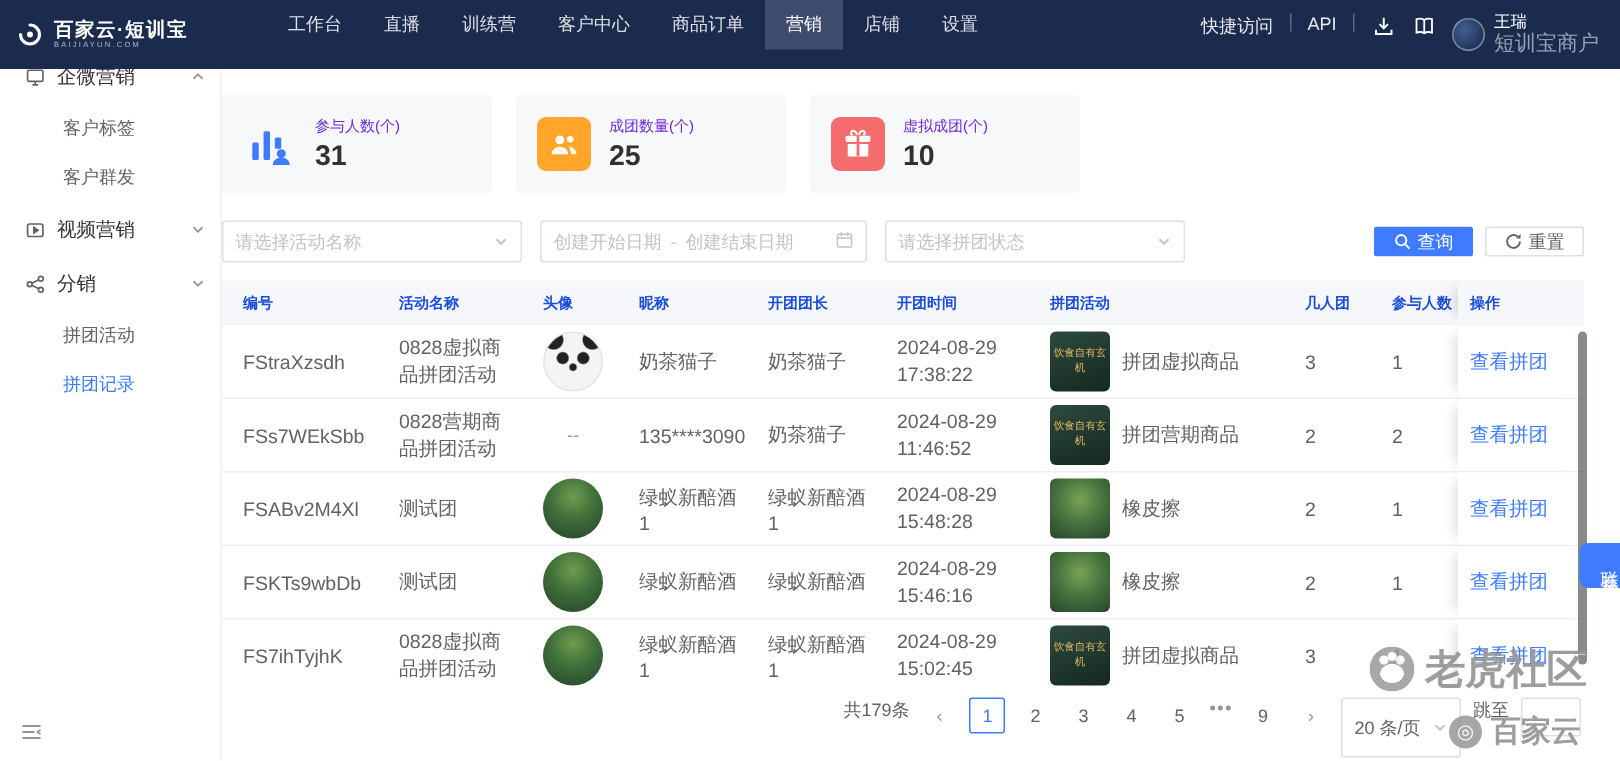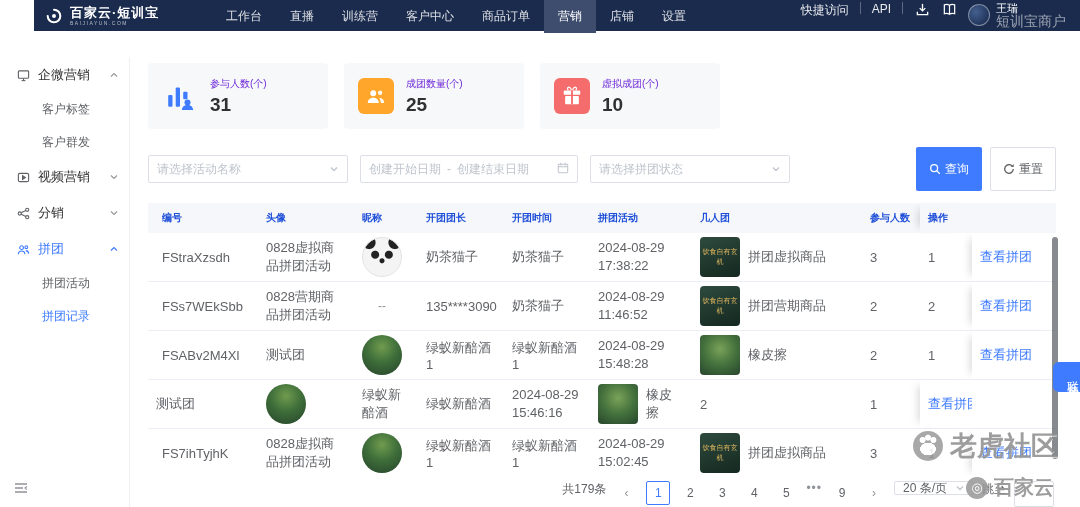--- a/index.html
+++ b/index.html
@@ -1,39 +1,39 @@
 <!DOCTYPE html>
 <html style="--accent: #3e7bff; --navbar-bg: #1a2b4d; --stat-blue: #3e7bff; --stat-orange: #ffa62b; --stat-red: #f56c6c;"><head>
 <meta charset="utf-8">
 <style>
   * { margin:0; padding:0; box-sizing:border-box; }
   html,body { width:1080px; height:507px; overflow:hidden; }
   body { font-family:"Liberation Sans","DejaVu Sans",sans-serif; background:#fff; position:relative; color:#303133; }
 
   
-  .navbar { position:absolute; top:0; left:0; right:0; height:31px; background:var(--navbar-bg,#1a2b4d); display:flex; align-items:center; padding:0 14px 0 10px; z-index:30;margin-left:34px; }
+  .navbar { position:absolute; top:0; left:0; right:0; height:46px; background:var(--navbar-bg,#1a2b4d); display:flex; align-items:center; padding:0 14px 0 10px; z-index:30; }
   .brand { display:flex; align-items:center; gap:6px; width:168px; flex:none; }
   .brand-mark { width:20px; height:20px; display:flex; align-items:center; justify-content:center; }
   .brand-text { display:flex; flex-direction:column; line-height:1; }
   .brand-title { color:#fff; font-size:13px; font-weight:bold; letter-spacing:1px; }
   .brand-sub { color:rgba(255,255,255,.65); font-size:5px; letter-spacing:1.5px; margin-top:2px; }
   .topnav { display:flex; height:100%; }
   .topnav-item { color:rgba(255,255,255,.85); font-size:12px; padding:0 14px; height:33px; line-height:33px; cursor:pointer; white-space:nowrap; }
   .topnav-item.active { background:#3e4d6d; color:#fff; }
   .nav-right { margin-left:auto; display:flex; align-items:flex-start; gap:11px; color:rgba(255,255,255,.9); font-size:12px; }
   .vdiv { width:1px; height:12px; background:rgba(255,255,255,.3); }
   .nav-icon { width:16px; height:16px; display:flex; align-items:center; justify-content:center; }
   .user-block { display:flex; align-items:center; gap:6px; }
   .user-avatar { width:22px; height:22px; border-radius:50%; background:radial-gradient(circle at 35% 35%, #44608f 0%, #22365c 70%); border:1px solid rgba(255,255,255,.4); }
   .user-meta { display:flex; flex-direction:column; line-height:1.1; }
   .user-name { font-size:11px; color:#fff; }
   .user-role { font-size:14px; color:rgba(255,255,255,.55); }
 
   
-  .sidebar { position:absolute; top:33px; left:0; bottom:0; width:130px; background:#fff; border-right:1px solid #f0f0f0; z-index:20;margin-top:24px; }
+  .sidebar { position:absolute; top:33px; left:0; bottom:0; width:148px; background:#fff; border-right:1px solid #f0f0f0; z-index:20; }
   .sgroup { height:36px; display:flex; align-items:center; gap:8px; padding:0 10px 0 16px; font-size:13px; color:#333; cursor:pointer; }
   .sgroup .chev { margin-left:auto; }
   .sgroup.active { color:var(--accent,#3e7bff); }
   .schild { height:33px; display:flex; align-items:center; padding-left:42px; font-size:12px; color:#606266; cursor:pointer; }
   .schild.active { color:var(--accent,#3e7bff); }
   .sicon { width:14px; height:14px; display:flex; align-items:center; justify-content:center; }
   .collapse-ic { position:absolute; left:14px; bottom:10px; color:#909399; font-size:13px; cursor:pointer; }
 
   
   .content { position:absolute; top:33px; left:130px; right:0; bottom:0; background:#fff; padding:30px 24px 0 18px; }
@@ -47,21 +47,21 @@
   .stat-label { font-size:10px; color:#6d28d9; }
   .stat-value { font-size:19px; font-weight:bold; color:#303133; }
 
   .filter-row { display:flex; align-items:center; gap:12px; margin-top:18px; }
   .sel, .daterange { height:28px; border:1px solid #dcdfe6; border-radius:2px; background:#fff; display:flex; align-items:center; padding:0 8px; font-size:12px; color:#bfc4cc; cursor:pointer; }
   .sel { width:200px; justify-content:space-between; }
   .daterange { width:218px; gap:6px; }
   .daterange .sep { color:#bfc4cc; }
   .daterange .cal { margin-left:auto; }
   .filter-btns { margin-left:auto; display:flex; gap:8px; }
-  .btn { height:44px; border-radius:2px; font-size:12px; display:flex; align-items:center; gap:4px; padding:0 12px; cursor:pointer; border:1px solid transparent; }
+  .btn { height:20px; border-radius:2px; font-size:12px; display:flex; align-items:center; gap:4px; padding:0 12px; cursor:pointer; border:1px solid transparent; }
   .btn-primary { background:var(--accent,#3e7bff); color:#fff; }
   .btn-plain { background:#fff; color:#606266; border-color:#dcdfe6; }
 
   
   .table-wrap { margin-top:12px; position:relative; width:908px; }
   .thead, .trow { display:grid; grid-template-columns:110px 96px 64px 86px 86px 102px 170px 58px 52px 84px; }
   .thead { background:#f5f7fa; height:30px; }
   .thead > div { font-size:10px; font-weight:bold; color:#1d4ed8; display:flex; align-items:center; padding:0 8px; white-space:nowrap; overflow:hidden; }
   .tbody { height:242px; overflow:hidden; }
   .trow { height:49px; border-bottom:1px solid #ebeef5; }
@@ -87,21 +87,21 @@
   .thumb-book { background:linear-gradient(160deg,#2e4a3e,#142820); color:#e0b85e; font-size:7px; line-height:1.4; padding:2px; }
   .thumb-tree { background:radial-gradient(circle at 50% 35%, #79a258 0%, #44713d 50%, #27452c 100%); }
   .vscroll { position:absolute; right:-2px; top:34px; width:6px; height:222px; border-radius:3px; background:#5f6368; opacity:.75; cursor:grab; }
 
   
   .pager { display:flex; justify-content:flex-end; gap:8px; margin-top:6px; font-size:12px; color:#606266; padding-right:2px; }
   .pg-btn { min-width:24px; height:24px; display:flex; align-items:center; justify-content:center; border-radius:2px; cursor:pointer; color:#606266; background:#fff; }
   .pg-btn.active { border:1px solid var(--accent,#3e7bff); color:var(--accent,#3e7bff); }
   .pg-arrow { font-size:12px; color:#909399; }
   .pg-ellipsis { color:#909399; letter-spacing:1px; }
-  .pg-size { height:14px; border:1px solid #dcdfe6; border-radius:2px; display:flex; align-items:center; gap:8px; padding:0 8px; cursor:pointer; color:#606266; background:#fff; }
+  .pg-size { height:40px; border:1px solid #dcdfe6; border-radius:2px; display:flex; align-items:center; gap:8px; padding:0 8px; cursor:pointer; color:#606266; background:#fff; }
   .pg-jump-input { width:40px; height:26px; border:1px solid #dcdfe6; border-radius:2px; padding:0 6px; font-size:12px; outline:none; }
 
   
   .contact-float { position:absolute; right:0; top:362px; width:27px; background:var(--accent,#3e7bff); color:#fff; border-radius:6px 0 0 6px; padding:9px 0; text-align:center; font-size:12px; line-height:15px; writing-mode:vertical-rl; text-orientation:upright; letter-spacing:3px; cursor:pointer; z-index:40; }
   .wm-tiger { position:absolute; right:22px; top:428px; display:flex; align-items:center; gap:7px; z-index:35; pointer-events:none; }
   .wm-tiger-logo { width:30px; height:30px; border-radius:50%; background:
       radial-gradient(circle at 32% 30%, #fff 2.6px, transparent 3.4px),
       radial-gradient(circle at 50% 22%, #fff 2.6px, transparent 3.4px),
       radial-gradient(circle at 68% 30%, #fff 2.6px, transparent 3.4px),
       radial-gradient(ellipse 8px 6.5px at 50% 60%, #fff 96%, transparent),
@@ -203,34 +203,20 @@
           <circle cx="11" cy="11" r="1.7"></circle>
           <path d="M4.5 6.2l5-2.4M4.5 7.8l5 2.4"></path>
         </svg>
     </span>
     <span>分销</span>
     <span class="chev"><svg width="10" height="10" viewBox="0 0 10 10">
           <path d="M2 3.5l3 3 3-3" stroke="#999" stroke-width="1.2" fill="none"></path>
         </svg></span>
   </div>
 
-  <div class="sgroup active">
-    <span class="sicon">
-      <svg width="13" height="13" viewBox="0 0 14 14" fill="none" stroke="#3e7bff" stroke-width="1.2">
-          <circle cx="5" cy="5" r="2"></circle>
-          <path d="M1.5 12c0-2 1.6-3.4 3.5-3.4S8.5 10 8.5 12"></path>
-          <circle cx="10" cy="4.5" r="1.5"></circle>
-          <path d="M9.5 8.2c1.7.2 3 1.5 3 3.3"></path>
-        </svg>
-    </span>
-    <span>拼团</span>
-    <span class="chev"><svg width="10" height="10" viewBox="0 0 10 10">
-          <path d="M2 6.5l3-3 3 3" stroke="#3e7bff" stroke-width="1.2" fill="none"></path>
-        </svg></span>
-  </div>
   <div class="schild">拼团活动</div>
   <div class="schild active">拼团记录</div>
 
   <span class="collapse-ic">
     <svg width="14" height="12" viewBox="0 0 14 12" fill="none" stroke="#909399" stroke-width="1.3">
         <path d="M1 2h12M1 6h8M1 10h12"></path>
         <path d="M13 4.5L11 6l2 1.5" stroke-width="1.1"></path>
       </svg>
   </span>
 </aside>
@@ -321,20 +307,21 @@
             <path d="M12.5 1.2v3.4H9z" fill="#606266"></path>
           </svg>
         <span>重置</span>
       </button>
     </div>
   </div>
 
   <div class="table-wrap">
     <div class="thead">
       <div class="cell-first">编号</div>
+      <div>活动名称</div>
       <div>头像</div>
       <div>昵称</div>
       <div>开团团长</div>
       <div>开团时间</div>
       <div>拼团活动</div>
       <div>几人团</div>
       <div>参与人数</div>
       <div class="col-action">操作</div>
     </div>
 
@@ -402,20 +389,21 @@
           <span>橡皮擦</span>
         </div>
         <div>2</div>
         <div>1</div>
         <div class="col-action">
             <span class="link">查看拼团</span>
           </div>
       </div>
 
       <div class="trow">
+        <div class="cell-first">FSKTs9wbDb</div>
         <div class="cell-wrap">测试团</div>
         <div>
             <span class="avatar avatar-tree"></span>
           </div>
         <div>绿蚁新醅酒</div>
         <div>绿蚁新醅酒</div>
         <div class="cell-wrap">2024-08-29 15:46:16</div>
         <div class="prod-cell">
           <span class="thumb thumb-tree"></span>
           <span>橡皮擦</span>

